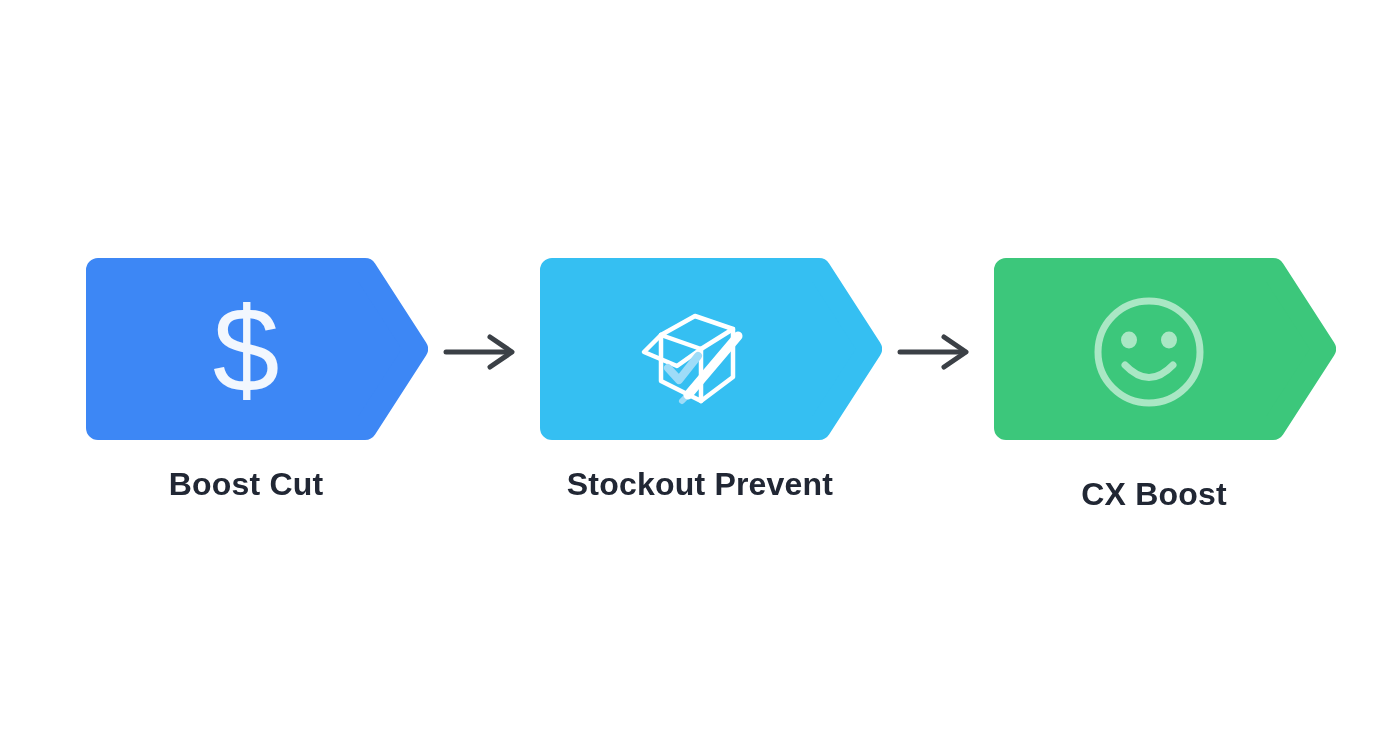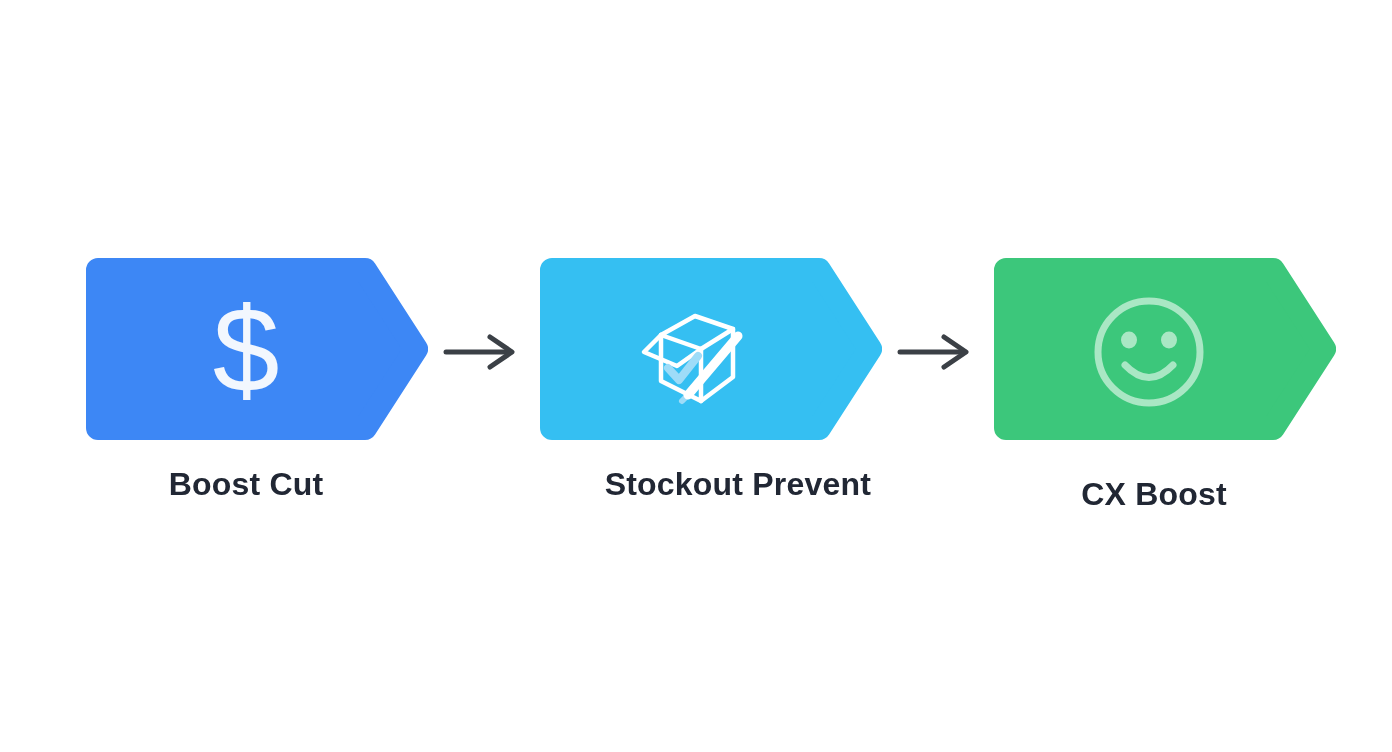--- a/index.html
+++ b/index.html
@@ -92,21 +92,21 @@
         <path d="M30 46 L30 92 L70 112 L70 60"></path>
         <path d="M102 40 L102 88 L70 112"></path>
       </g>
 
       <path d="M37 79 L48 91 L67 67" fill="none" stroke-width="8" stroke-linecap="round" stroke-linejoin="round" stroke="#9edcf8"></path>
 
       <path d="M51 112 L57 106" fill="none" stroke-width="6" stroke-linecap="round" stroke="#9edcf8"></path>
 
       <path d="M57 106 L107 47" fill="none" stroke-width="9" stroke-linecap="round" stroke="#ffffff"></path>
     </svg>
-    <div class="step-label" style="color: rgb(33, 39, 52); text-align: right;">Stockout Prevent</div>
+    <div class="step-label" style="color: rgb(33, 39, 52);">Stockout Prevent</div>
   </div>
 
   <svg class="arrow" viewBox="0 0 76 40" aria-hidden="true">
     <g fill="none" stroke-width="5" stroke-linecap="round" stroke-linejoin="round" stroke="#3b4046">
       <path d="M3 20 H68"></path>
       <path d="M47 5 L69 20 L47 35"></path>
     </g>
   </svg>
 
   <div class="step">

